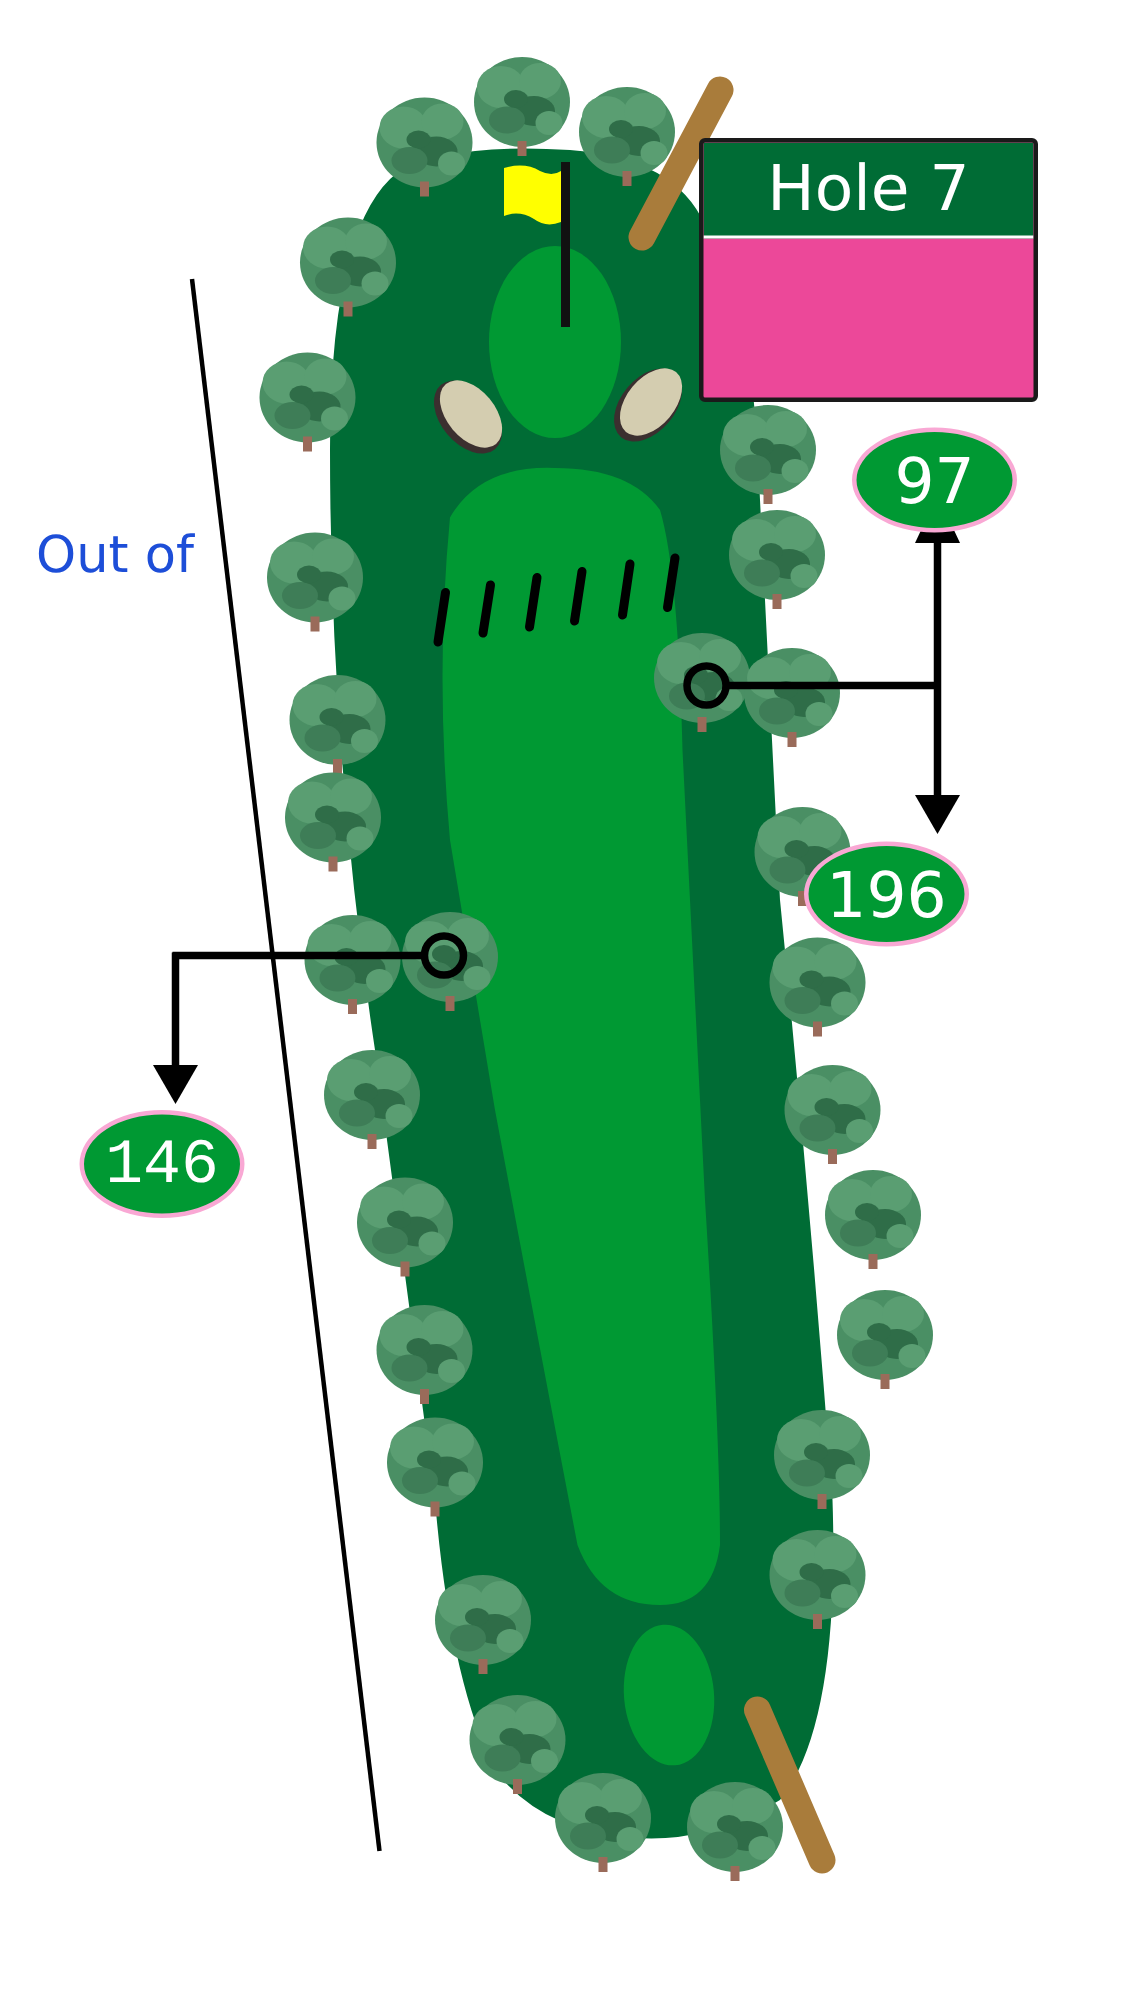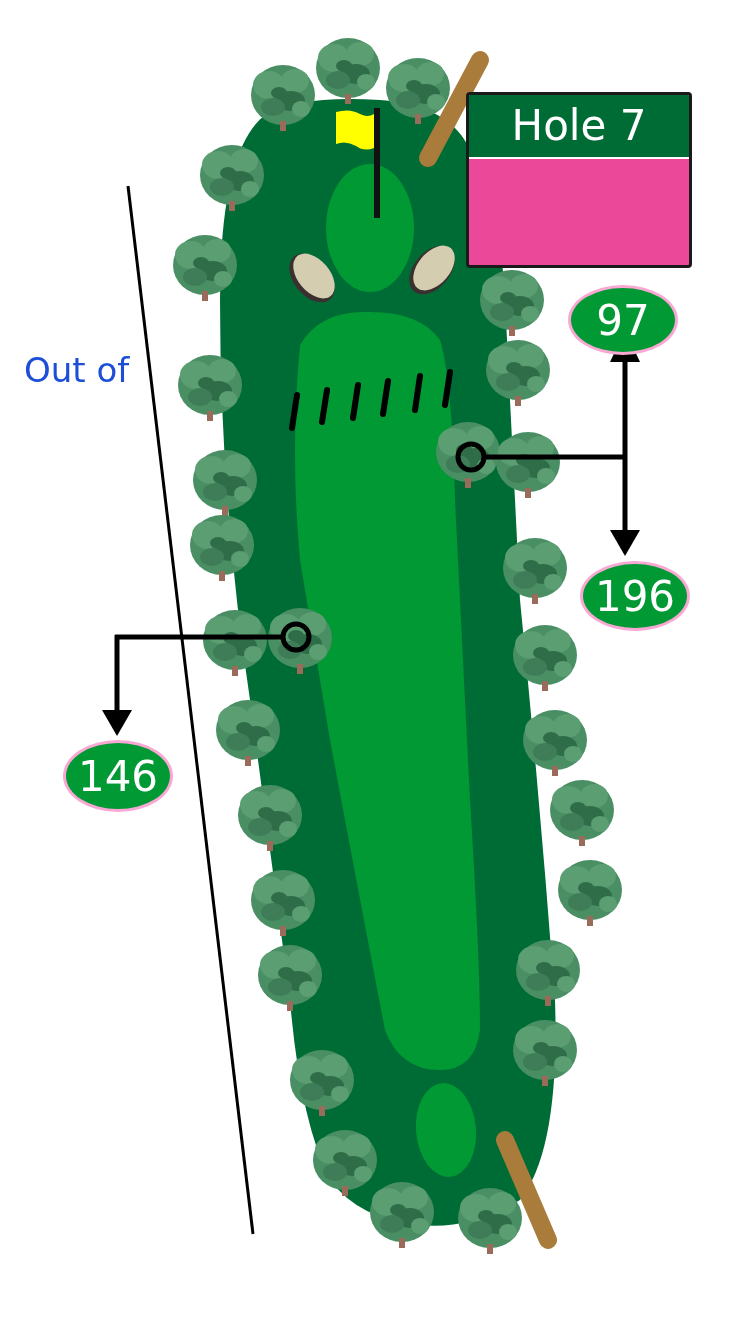--- a/index.html
+++ b/index.html
@@ -130,14 +130,14 @@
   <span>Out of</span>
 </div>
 
 <div class="hole-card">
   <div class="hdr">Hole 7</div>
   <div class="body">
   </div>
 </div>
 
 <div class="dist" style="left:568px; top:285px; width:110px; height:70px; line-height:66px;">97</div>
-<div class="dist" style="left:580px; top:561px; width:110px; height:70px; line-height:66px;">196</div>
-<div class="dist" style="left:63px; top:740px; width:110px; height:72px; line-height:68px;">146</div>
+<div class="dist" style="left:536px; top:561px; width:110px; height:70px; line-height:66px;">196</div>
+<div class="dist" style="left:53px; top:740px; width:110px; height:72px; line-height:68px;font-family:Liberation Mono, monospace;">146</div>
 
 </body></html>

